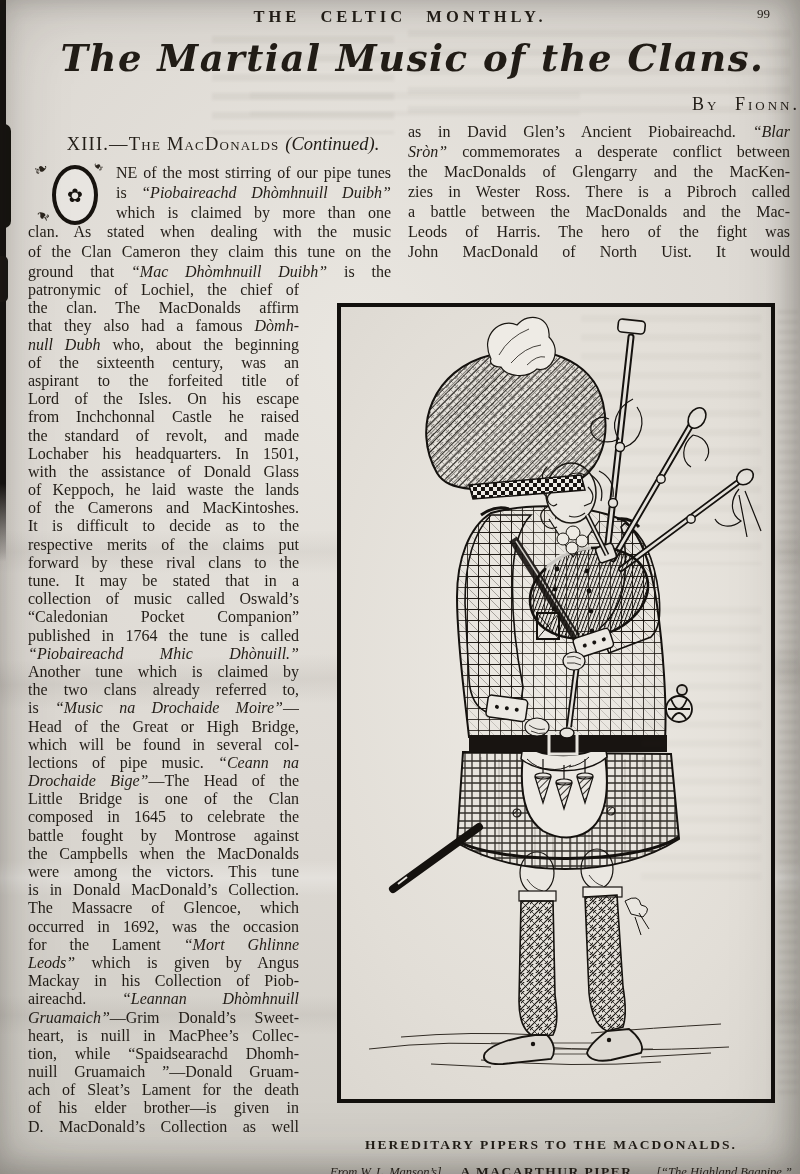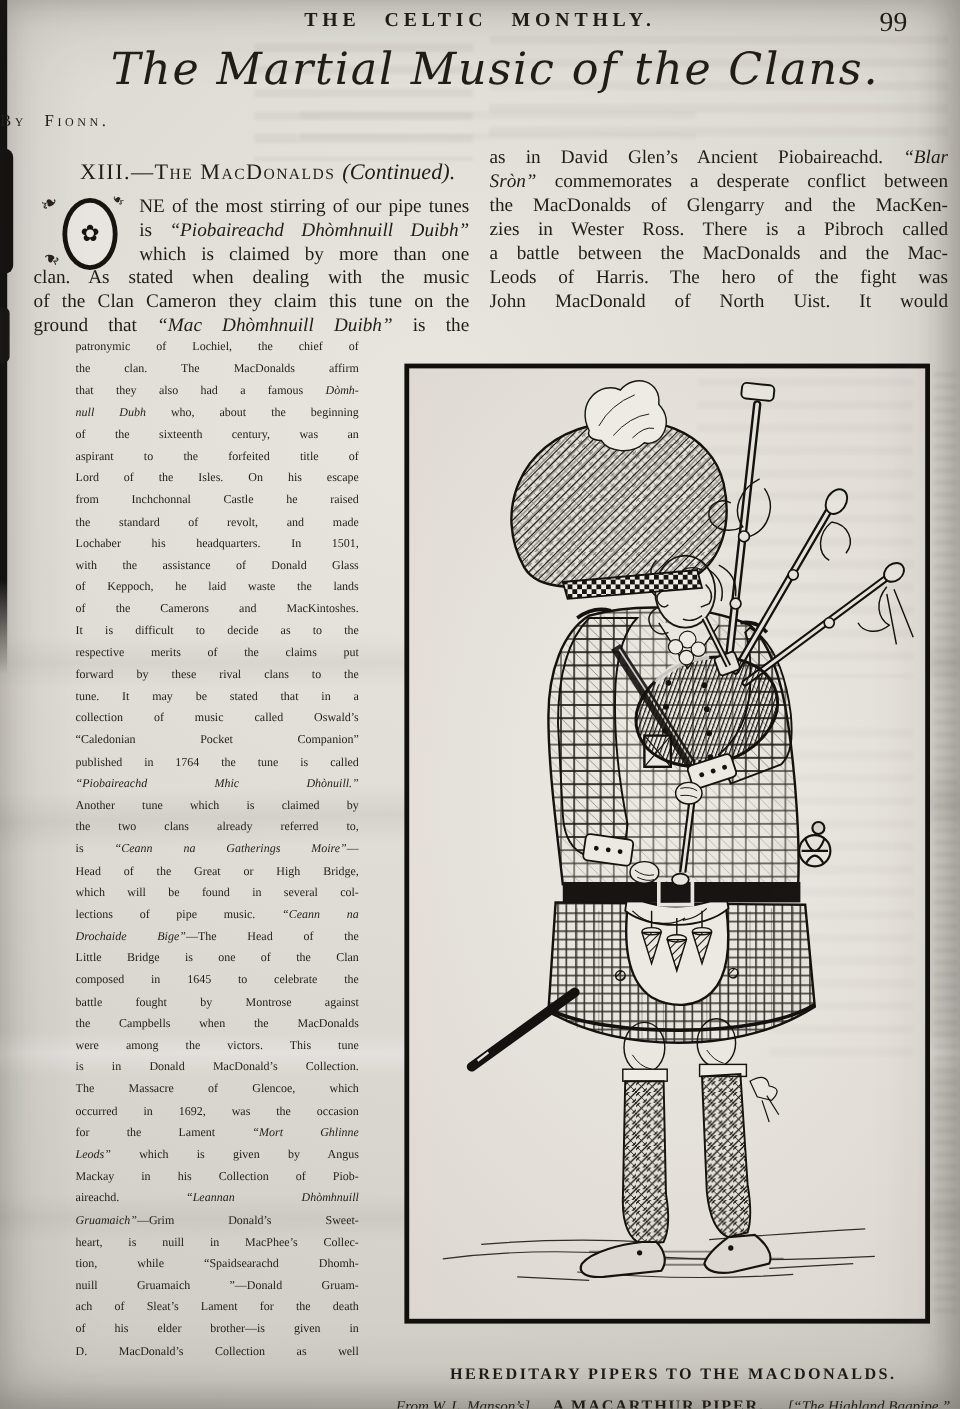--- a/index.html
+++ b/index.html
@@ -18,37 +18,37 @@
   .scan-strip{position:absolute;left:0;top:0;width:6px;height:562px;background:linear-gradient(180deg,#141210 86%,rgba(20,18,16,0));}
   .scan-blob{position:absolute;left:0;top:124px;width:11px;height:104px;background:#151310;border-radius:0 7px 7px 0;}
   .scan-blob2{position:absolute;left:0;top:256px;width:8px;height:46px;background:#1a1713;border-radius:0 5px 5px 0;}
 
   .ghost{position:absolute;pointer-events:none;filter:blur(1.4px);opacity:.5;
     background:repeating-linear-gradient(180deg, rgba(82,74,64,.13) 0 7px, rgba(0,0,0,0) 7px 19px);}
   .ghost.v{background:repeating-linear-gradient(180deg, rgba(82,74,64,.14) 0 4px, rgba(0,0,0,0) 4px 10px);}
 
   .journal{position:absolute;top:7px;left:0;right:0;text-align:center;font-size:16.5px;font-weight:700;
     letter-spacing:4px;word-spacing:12px;}
-  .page-number{position:absolute;top:6px;right:44px;font-size:23px;font-family:Liberation Serif, serif;}
+  .page-number{position:absolute;top:6px;right:30px;font-size:13px;font-family:Liberation Serif, serif;}
 
   .title{position:absolute;top:36px;left:0;right:0;text-align:center;
-    font-family:"DejaVu Serif","Liberation Serif",serif;font-style:italic;font-weight:400;
+    font-family:"DejaVu Serif","Liberation Serif",serif;font-style:italic;font-weight:700;
     font-size:37px;letter-spacing:1.5px;margin-left:25px;}
-  .byline{position:absolute;top:94px;left:0;right:0;text-align:left;font-variant:small-caps;
-    letter-spacing:3px;word-spacing:8px;font-size:14px;}
+  .byline{position:absolute;top:94px;left:0;right:0;text-align:right;font-variant:small-caps;
+    letter-spacing:3px;word-spacing:8px;font-size:18px;}
 
   .section-heading{position:absolute;left:28px;top:134px;width:363px;text-align:center;font-size:18.5px;white-space:nowrap;}
   .sh-main{font-variant:small-caps;letter-spacing:1.2px;margin-left:27px;}
   .sh-cont{font-style:italic;}
 
   .lines .line{text-align:justify;text-align-last:justify;overflow:hidden;}
   .col-left-wide{position:absolute;left:28px;top:163px;width:363px;}
   .col-left-wide .line{height:19.8px;line-height:19.8px;font-size:16px;}
   .col-left-narrow{position:absolute;left:28px;top:281px;width:271px;}
-  .col-left-narrow .line{height:18.2px;line-height:18.2px;font-size:10px;margin-left:35px;}
+  .col-left-narrow .line{height:18.2px;line-height:18.2px;font-size:16px;}
   .col-right{position:absolute;left:408px;top:122px;width:382px;}
   .col-right .line{height:20px;line-height:20px;font-size:16px;}
 
   .dropcap{float:left;width:76px;height:58px;position:relative;margin:1px 8px 0 4px;}
   .dc-ring{position:absolute;left:20px;top:1px;width:38px;height:52px;border:4px solid #17130f;border-radius:50%;
     display:flex;align-items:center;justify-content:center;background:rgba(255,255,255,.25);}
   .dc-flower{font-size:19px;line-height:1;color:#17130f;}
   .dc-sprig{position:absolute;font-size:17px;color:#2a241d;line-height:1;}
   .dc-sprig.tl{left:2px;top:-3px;transform:rotate(-30deg);}
   .dc-sprig.bl{left:4px;bottom:-2px;transform:rotate(200deg);}
@@ -57,21 +57,21 @@
 
   .plate{position:absolute;left:337px;top:303px;width:438px;height:800px;margin:0;box-sizing:border-box;
     border:4px solid #12100d;background:radial-gradient(95% 80% at 50% 45%, #edeae4 0%, #e2deD7 60%, #d8d4cd 100%);
     background:radial-gradient(95% 80% at 50% 45%, #edeae4 0%, #e2ded7 60%, #d8d4cd 100%);}
   .plate-inner{position:absolute;inset:0;}
   .plate-inner svg{display:block;width:100%;height:100%;}
 
   .cap-row{position:absolute;left:330px;top:1164px;width:462px;display:flex;justify-content:space-between;align-items:baseline;}
   .cap-credit,.cap-src{font-style:italic;font-size:12.5px;white-space:nowrap;}
   .cap-main{font-size:13.5px;font-weight:700;letter-spacing:1.5px;white-space:nowrap;}
-  .cap-line2{position:absolute;left:330px;top:1137px;width:462px;text-align:center;font-size:13.5px;font-weight:700;letter-spacing:2px;}
+  .cap-line2{position:absolute;left:320px;top:1137px;width:462px;text-align:center;font-size:13.5px;font-weight:700;letter-spacing:2px;}
 </style>
 </head>
 <body>
 
 <div class="page">
 
   <div class="scan-strip"></div>
   <div class="scan-blob"></div>
   <div class="scan-blob2"></div>
   <div class="crease c1"></div>
@@ -129,21 +129,21 @@
       <div class="line">It is difficult to decide as to the</div>
       <div class="line">respective merits of the claims put</div>
       <div class="line">forward by these rival clans to the</div>
       <div class="line">tune.  It may be stated that in a</div>
       <div class="line">collection of music called Oswald’s</div>
       <div class="line">“Caledonian Pocket Companion”</div>
       <div class="line">published in 1764 the tune is called</div>
       <div class="line"><i>“Piobaireachd Mhic Dhònuill.”</i></div>
       <div class="line">Another tune which is claimed by</div>
       <div class="line">the two clans already referred to,</div>
-      <div class="line">is <i>“Ceann na Gatherings Moire”</i>—</div>
+      <div class="line">is <i>“Music na Drochaide Moire”</i>—</div>
       <div class="line">Head of the Great or High Bridge,</div>
       <div class="line">which will be found in several col-</div>
       <div class="line">lections of pipe music.  <i>“Ceann na</i></div>
       <div class="line"><i>Drochaide Bige”</i>—The Head of the</div>
       <div class="line">Little Bridge is one of the Clan</div>
       <div class="line">composed in 1645 to celebrate the</div>
       <div class="line">battle fought by Montrose against</div>
       <div class="line">the Campbells when the MacDonalds</div>
       <div class="line">were among the victors.  This tune</div>
       <div class="line">is in Donald MacDonald’s Collection.</div>

